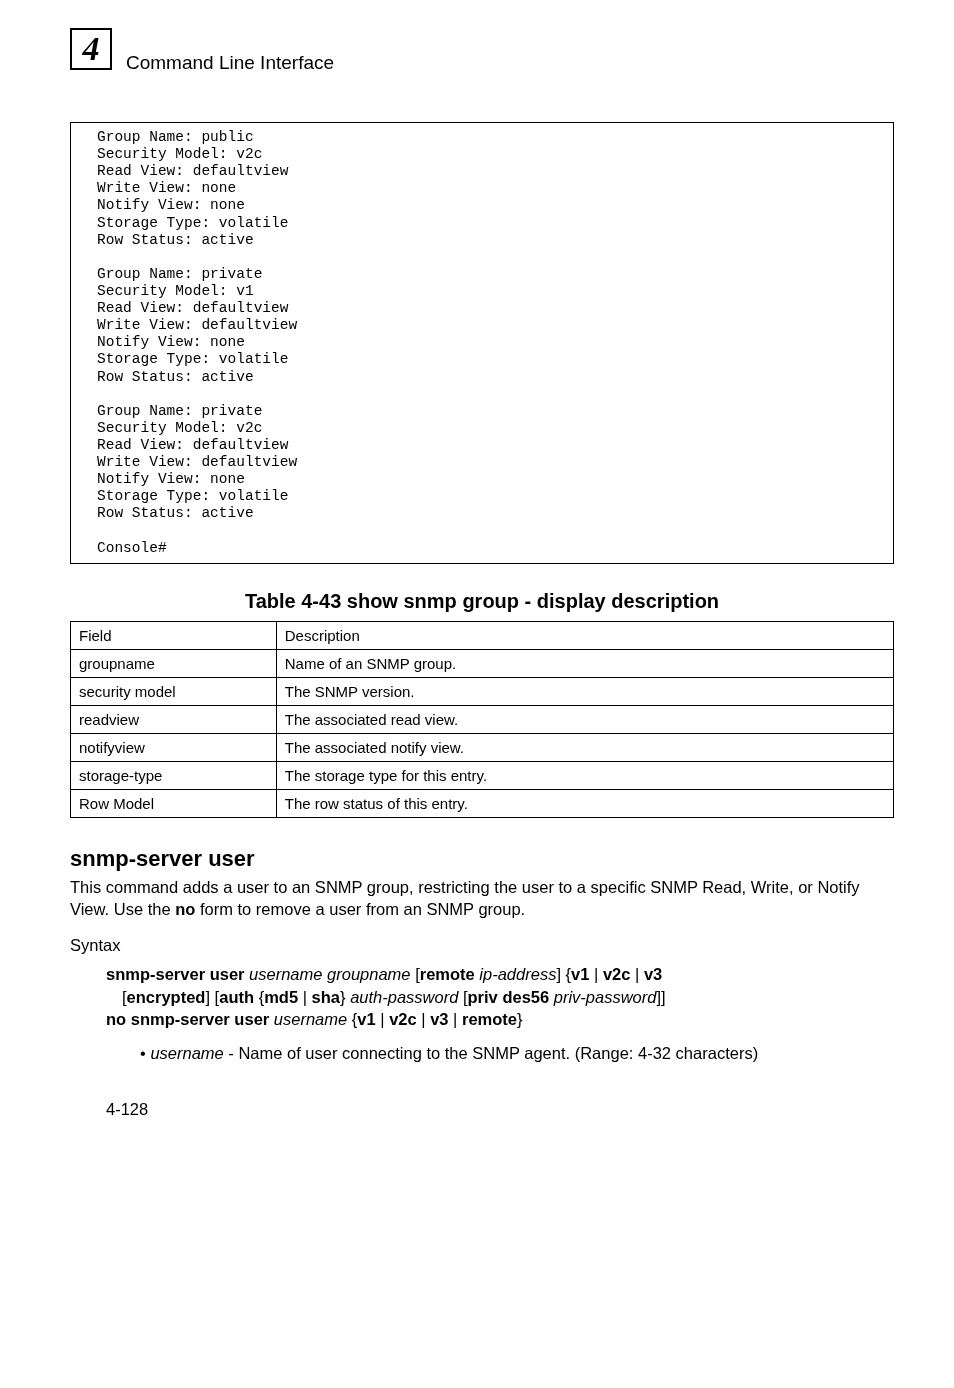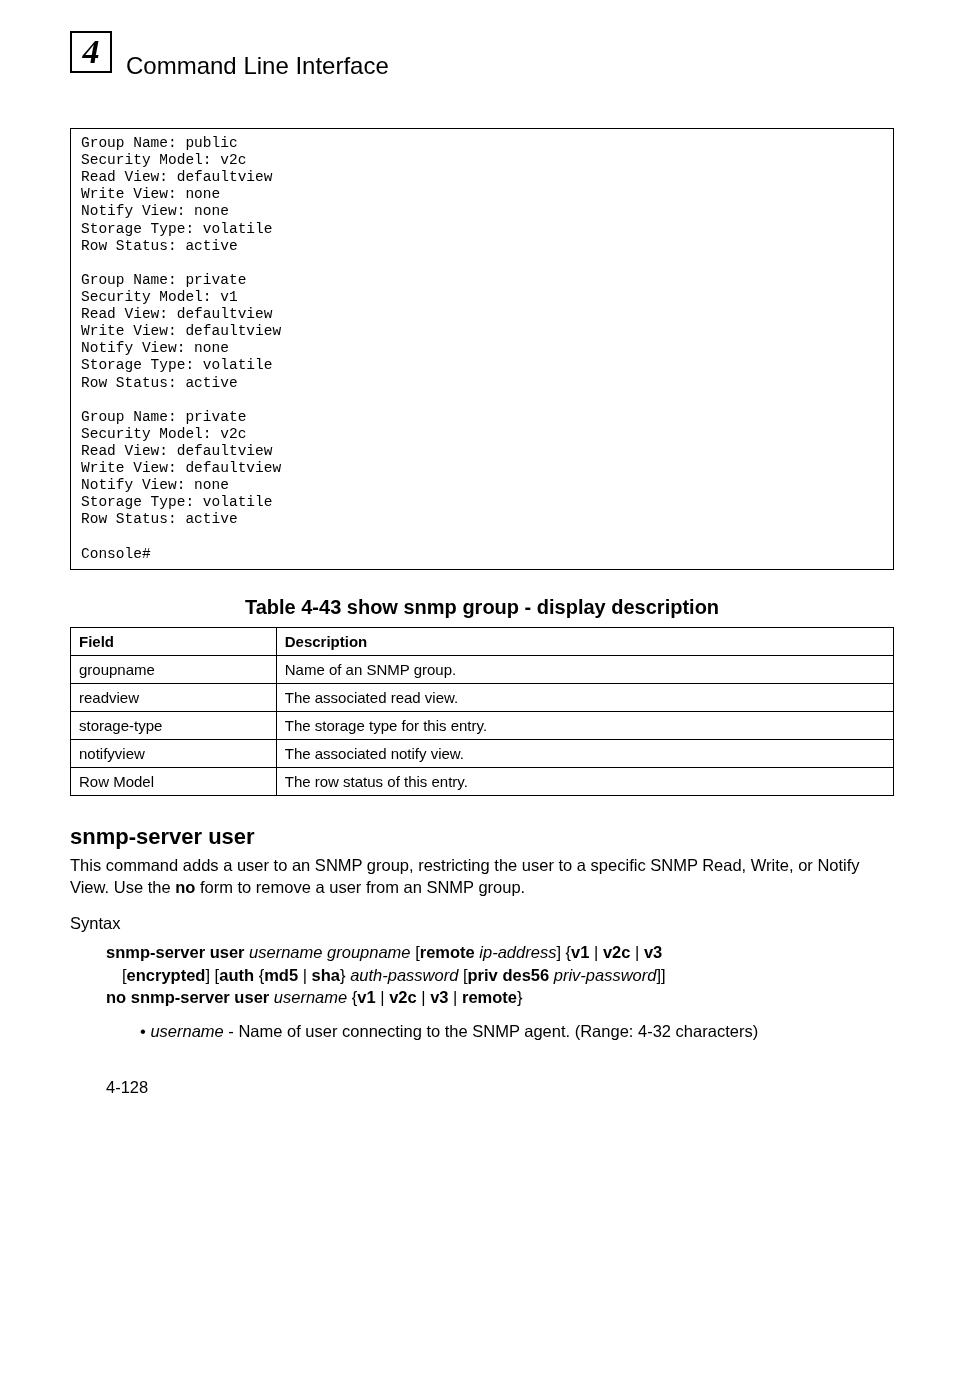--- a/index.html
+++ b/index.html
@@ -27,27 +27,27 @@
     display: flex;
     align-items: center;
     justify-content: center;
     font-family: "Times New Roman", serif;
     font-weight: bold;
     font-style: italic;
     font-size: 34px;
     box-sizing: border-box;
   }
   .header-title {
-    font-size: 24px;
+    font-size: 19px;
     margin-left: 14px;
     margin-top: 28px;
   }
   .code-box {
     border: 1px solid #000;
-    padding: 6px 10px;
+    padding: 6px 26px;
     font-family: "Courier New", monospace;
     font-size: 14.5px;
     line-height: 1.18;
     white-space: pre;
     margin-bottom: 26px;
   }
   .table-caption {
     text-align: center;
     font-weight: bold;
     font-size: 20px;
@@ -59,21 +59,21 @@
     margin-bottom: 28px;
   }
   table.desc th, table.desc td {
     border: 1px solid #000;
     padding: 5px 8px;
     text-align: left;
     font-size: 15px;
     vertical-align: top;
   }
   table.desc th {
-    font-weight: bold;
+    font-weight: normal;
   }
   h2.cmd-heading {
     font-size: 22px;
     font-weight: bold;
     margin: 0 0 4px 0;
   }
   p.cmd-desc {
     font-size: 16.5px;
     line-height: 1.35;
     margin: 0 0 16px 0;
@@ -159,30 +159,34 @@
         <th style="width:25%">Field</th>
         <th>Description</th>
       </tr>
     </thead>
     <tbody>
       <tr>
         <td>groupname</td>
         <td>Name of an SNMP group.</td>
       </tr>
       <tr>
+        <td>security model</td>
+        <td>The SNMP version.</td>
+      </tr>
+      <tr>
         <td>readview</td>
         <td>The associated read view.</td>
       </tr>
       <tr>
+        <td>notifyview</td>
+        <td>The associated notify view.</td>
+      </tr>
+      <tr>
         <td>storage-type</td>
         <td>The storage type for this entry.</td>
-      </tr>
-      <tr>
-        <td>notifyview</td>
-        <td>The associated notify view.</td>
       </tr>
       <tr>
         <td>Row Model</td>
         <td>The row status of this entry.</td>
       </tr>
     </tbody>
   </table>
 
   <h2 class="cmd-heading">snmp-server user</h2>
 

